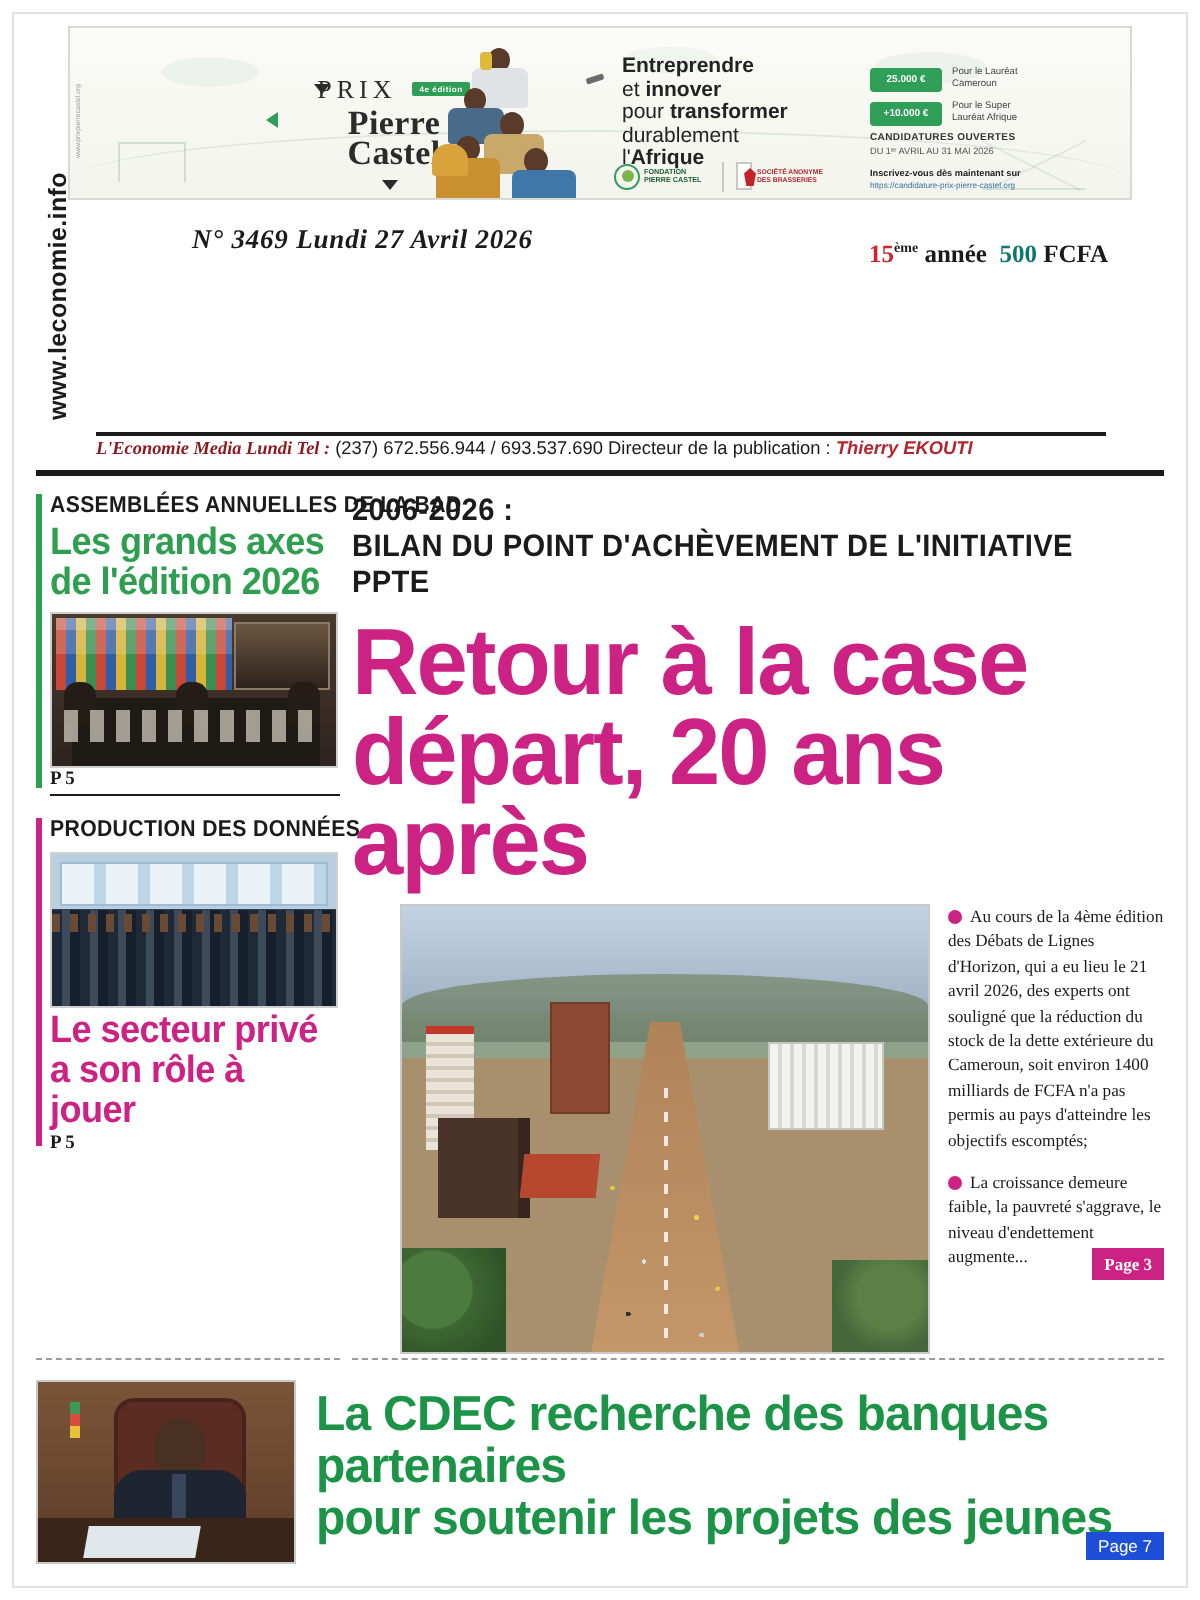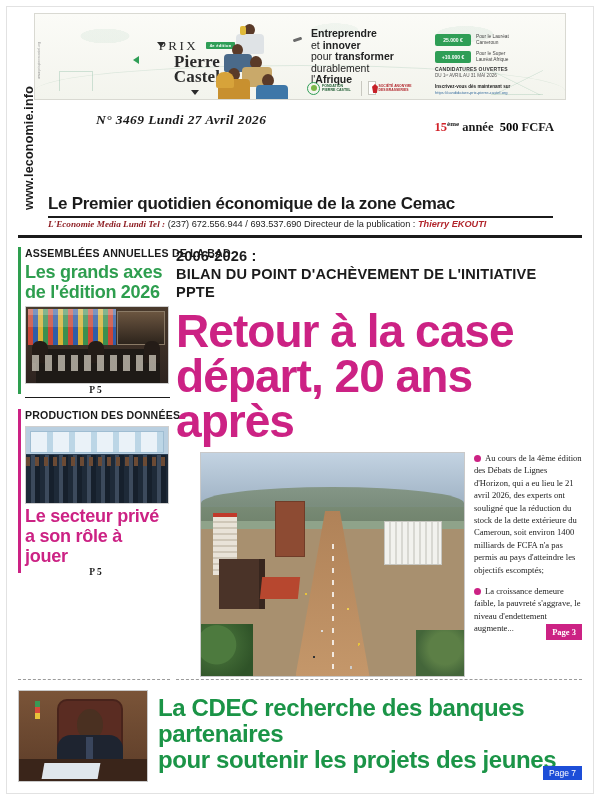--- a/index.html
+++ b/index.html
@@ -204,21 +204,21 @@
   }
   .issue-line .num { color: #1b1b1b; }
   .year-price {
     position: absolute; right: 46px; top: 16px;
     font-family: "Liberation Serif", serif;
     font-size: 12.5px; font-weight: bold;
     color: #1b1b1b;
   }
   .year-price .big { color: #d2232a; }
   .year-price sup { font-size: 7px; }
-  .year-price .fcfa-n { color: #000000; text-align: right; }
+  .year-price .fcfa-n { color: #0f766e; text-align: right; }
   .tagline {
     position: absolute; left: 48px; top: 90px;
     font-size: 17px; font-weight: bold; color: #1b1b1b;
     letter-spacing: -.3px;
   }
   .masthead-rule {
     position: absolute; left: 48px; top: 112px; width: 505px;
     height: 2px; background: #1b1b1b;
   }
   .imprint {
@@ -255,21 +255,21 @@
     color: var(--accent);
     letter-spacing: -.3px;
     margin-top: 2px;
     transform: scaleX(.95); transform-origin: left center;
   }
   .side-photo {
     margin-top: 4px; width: 144px; height: 78px;
     border: 1px solid #cfcfcf; overflow: hidden; position: relative;
   }
   .side-pagenum {
-    text-align: center; font-size: 9.5px; font-weight: bold;
+    text-align: left; font-size: 9.5px; font-weight: bold;
     font-family: "Liberation Serif", serif;
     color: #1b1b1b; margin-top: 1px; padding-right: 4px;
   }
   .side-rule {
     height: 1px; background: #1b1b1b; margin-top: 2px;
   }
 
   
   .ph-bad { background: linear-gradient(#4a3a2c, #2e2420); }
   .ph-bad .flags {
@@ -583,21 +583,20 @@
       <span>Lundi 27 Avril 2026</span>
     </div>
 
     <div class="year-price">
       <span class="big">15</span><sup>ème</sup>
       <span>année</span>
       &nbsp;<span class="fcfa-n">500</span>
       <span>FCFA</span>
     </div>
 
-    <div class="tagline">Le Premier quotidien économique de la zone Cemac</div>
     <div class="masthead-rule"></div>
 
     <div class="imprint">
       <span class="it">L'Economie Media Lundi Tel :</span>
       <span>(237) 672.556.944  / 693.537.690</span>
       <span>Directeur de la publication :</span>
       <span class="red">Thierry EKOUTI</span>
     </div>
     <div class="masthead-rule2"></div>
   </div>

